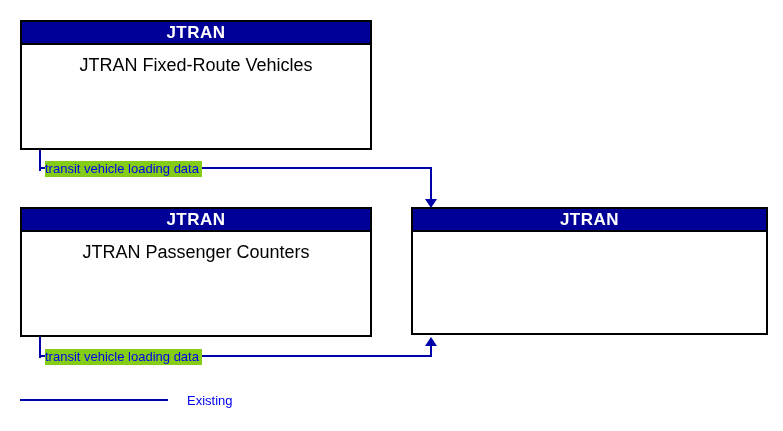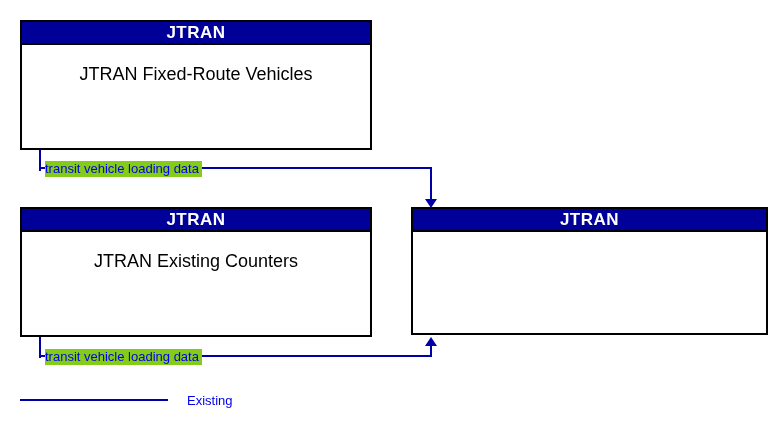--- a/index.html
+++ b/index.html
@@ -12,21 +12,21 @@
     border:2px solid var(--border,#000000);
   }
   .entity-header{
     height:21px;line-height:21px;text-align:center;
     background:var(--header-bg,#000099);color:var(--header-text,#ffffff);
     font-size:17px;font-weight:bold;
     border-bottom:2px solid var(--border,#000000);
     letter-spacing:0.5px;
   }
   .entity-name{
-    text-align:center;font-size:18px;color:#000;padding-top:18px;line-height:23px;
+    text-align:center;font-size:18px;color:#000;padding-top:9px;line-height:23px;
   }
   .e1{left:20px;top:20px;width:352px;height:130px;}
   .e2{left:20px;top:207px;width:352px;height:130px;}
   .e3{left:411px;top:207px;width:357px;height:128px;}
 
   .line{position:absolute;background:var(--line,#0000a8);z-index:1;}
   
   .f1-v-from{left:39px;top:150px;width:2px;height:21px;}
   .f1-h{left:39px;top:167px;width:393px;height:2px;}
   .f1-v-to{left:430px;top:167px;width:2px;height:33px;}
@@ -65,21 +65,21 @@
 
 <div class="canvas">
 
   <div class="entity e1">
     <div class="entity-header">JTRAN</div>
     <div class="entity-name">JTRAN Fixed-Route Vehicles</div>
   </div>
 
   <div class="entity e2">
     <div class="entity-header">JTRAN</div>
-    <div class="entity-name">JTRAN Existing Counters</div>
+    <div class="entity-name">JTRAN Passenger Counters</div>
   </div>
 
   <div class="entity e3">
     <div class="entity-header">JTRAN</div>
   </div>
 
   <div class="line f1-v-from"></div>
   <div class="line f1-h"></div>
   <div class="line f1-v-to"></div>
   <div class="arrow arrow-down"></div>

